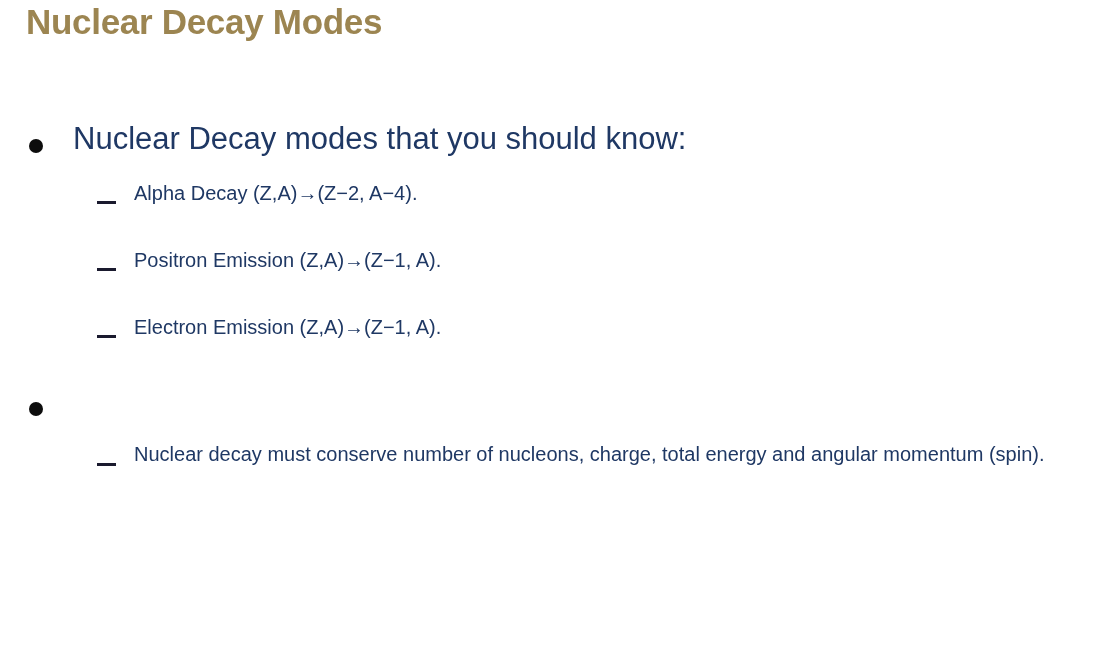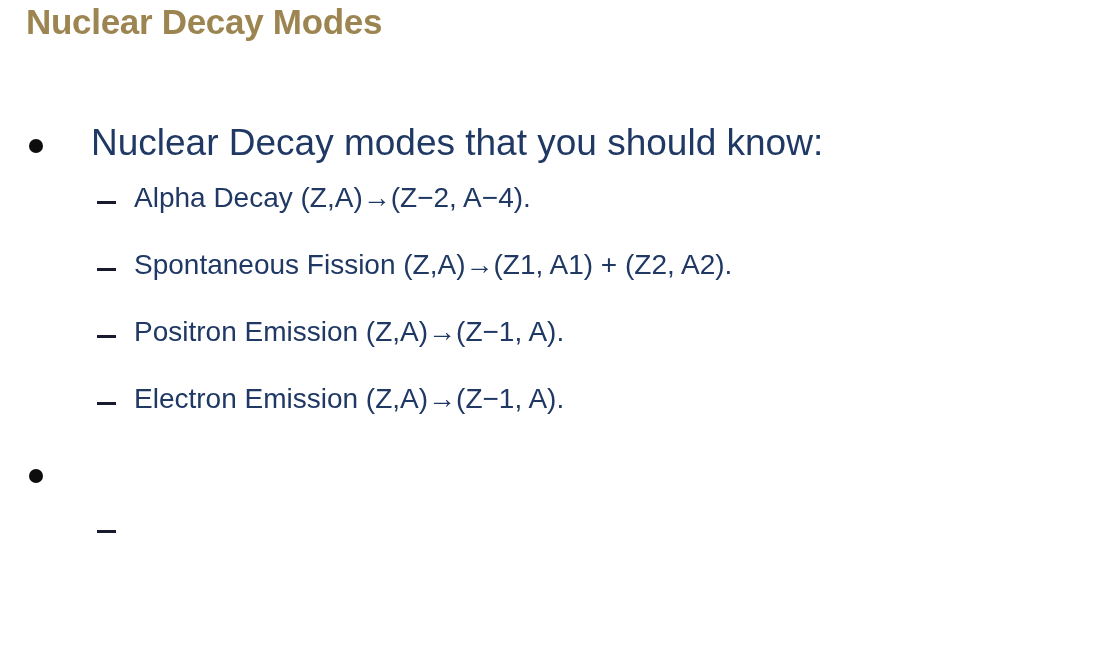--- a/index.html
+++ b/index.html
@@ -56,23 +56,23 @@
     position: absolute;
     left: 29px;
     top: 21px;
     width: 14px;
     height: 14px;
     border-radius: 50%;
     background: #0d0d0d;
   }
   .lvl1 .btext {
     position: absolute;
-    left: 91px;
+    left: 73px;
     top: 0px;
-    font-size: 37px;
+    font-size: 31px;
     color: #1f3864;
     line-height: 1.34;
     white-space: nowrap;
   }
 
   
   .lvl2 {
     height: 67px;
   }
   .lvl2 .marker {
@@ -80,21 +80,21 @@
     left: 97px;
     top: 21px;
     width: 19px;
     height: 3px;
     background: #1a1a2e;
   }
   .lvl2 .btext {
     position: absolute;
     left: 134px;
     top: 0px;
-    font-size: 28px;
+    font-size: 20px;
     color: #1f3864;
     line-height: 1.30;
     white-space: nowrap;
   }
 
   
   .lvl2.wrap {
     height: 74px;
   }
   .lvl2.wrap .marker {
@@ -118,38 +118,35 @@
     <div class="bullet-row lvl1">
       <span class="marker"></span>
       <span class="btext">Nuclear Decay modes that you should know:</span>
     </div>
 
     <div class="bullet-row lvl2">
       <span class="marker"></span>
       <span class="btext">Alpha Decay (Z,A)→(Z−2, A−4).</span>
     </div>
 
-    <div class="bullet-row lvl2">
-      <span class="marker"></span>
-      <span class="btext">Spontaneous Fission (Z,A)→(Z1, A1) + (Z2, A2).</span>
-    </div>
 
 
     <div class="bullet-row lvl2">
       <span class="marker"></span>
       <span class="btext">Positron Emission (Z,A)→(Z−1, A).</span>
     </div>
 
     <div class="bullet-row lvl2">
       <span class="marker"></span>
       <span class="btext">Electron Emission (Z,A)→(Z−1, A).</span>
     </div>
 
     <div class="bullet-row lvl1">
       <span class="marker"></span>
     </div>
 
     <div class="bullet-row lvl2 wrap">
       <span class="marker"></span>
+      <span class="btext">Nuclear decay must conserve number of nucleons, charge, total energy and angular momentum (spin).</span>
     </div>
 
   </div>
 </div>
 
 </body></html>

